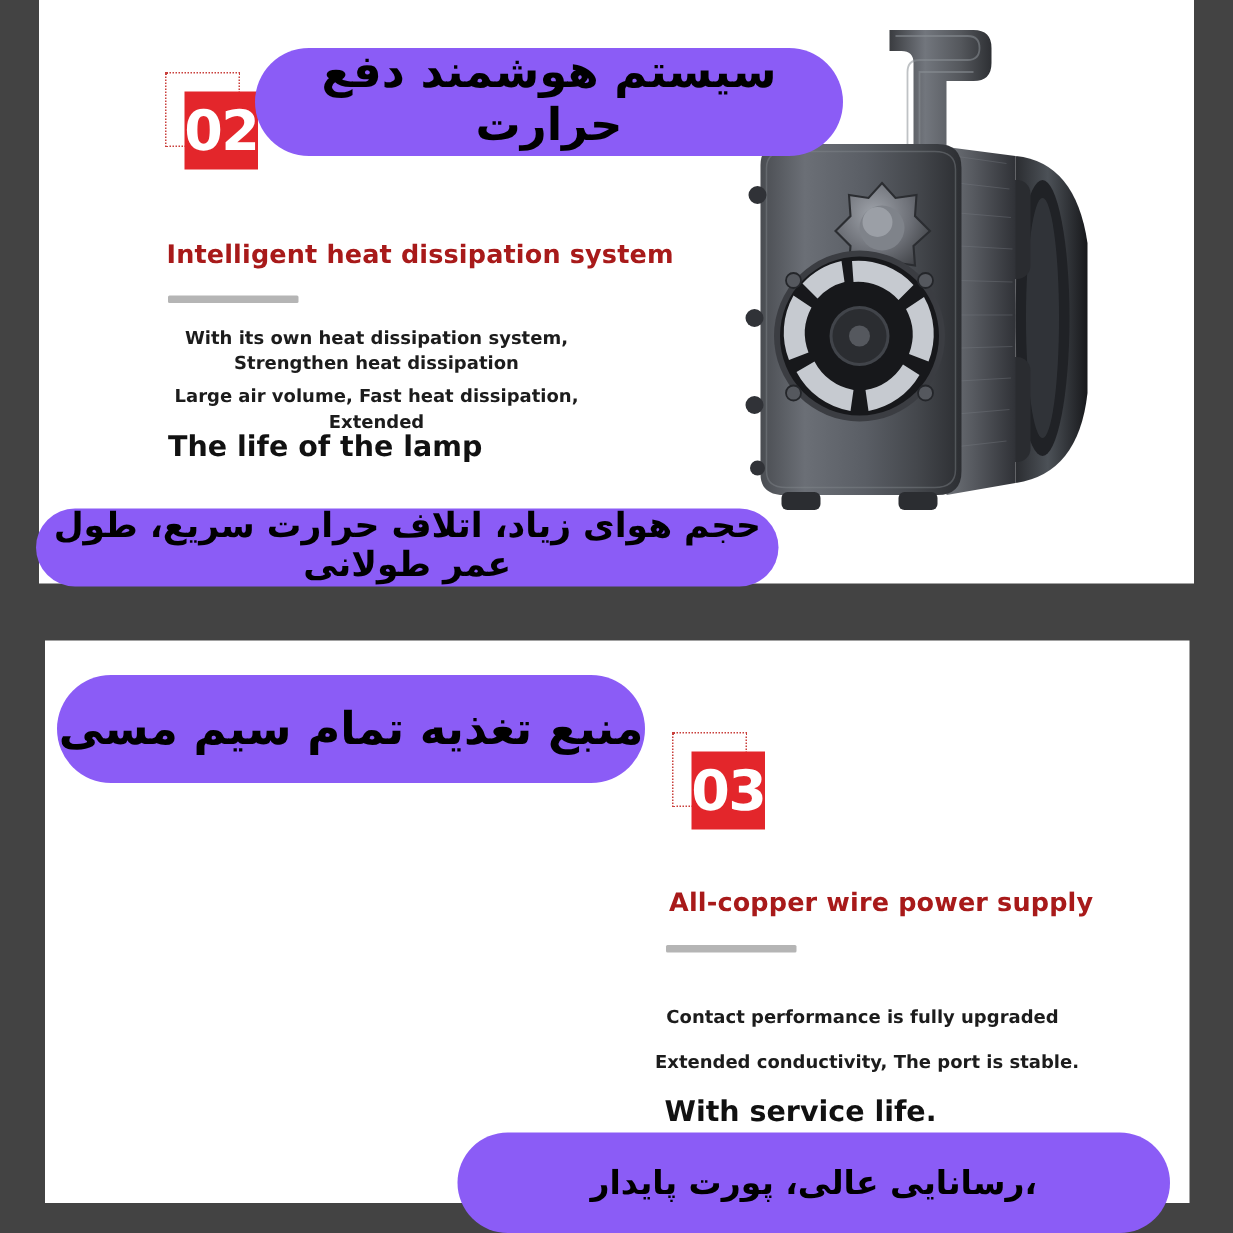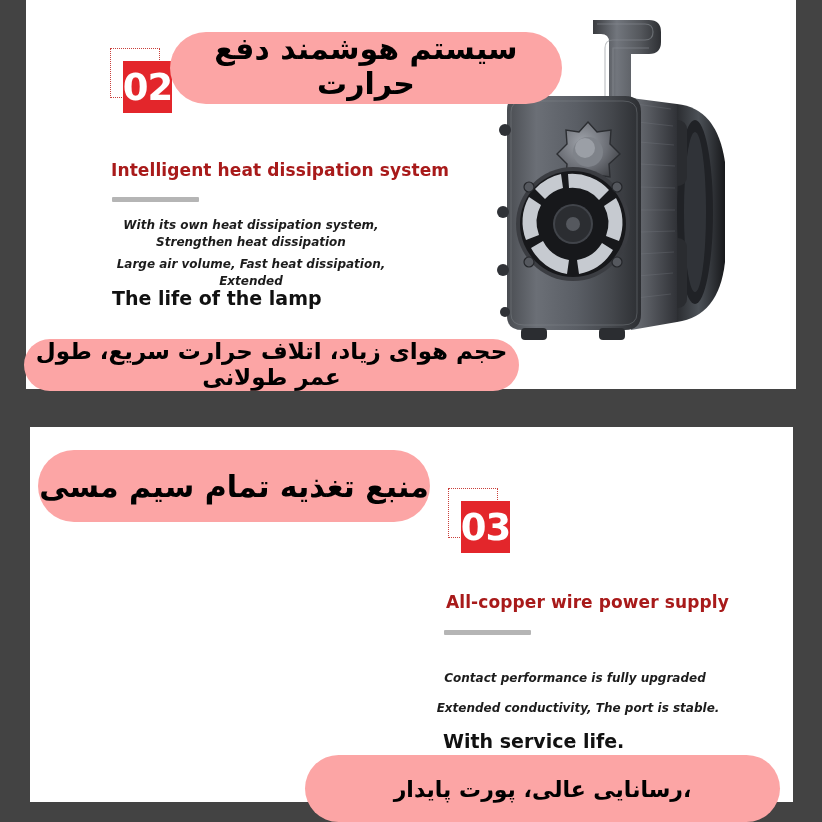--- a/index.html
+++ b/index.html
@@ -73,21 +73,21 @@
     font-size: 37px;
     font-weight: bold;
     line-height: 1;
     letter-spacing: -1px;
     font-family: "DejaVu Sans", "Liberation Sans", sans-serif;
   }
 
   
   .red-banner {
     position: absolute;
-    background: #fca5a5;
+    background: #8b5cf6;
     border-radius: 48px;
     display: flex;
     align-items: center;
     justify-content: center;
     color: #000000;
     font-weight: bold;
     text-align: center;
     direction: rtl;
     box-sizing: border-box;
     font-family: "DejaVu Sans", "Liberation Sans", sans-serif;
@@ -145,21 +145,20 @@
     background: #b5b5b5;
     border-radius: 1px;
   }
   .sub-line {
     position: absolute;
     color: #1c1c1c;
     font-size: 12px;
     font-weight: bold;
     line-height: 1.42;
     text-align: center;
-    font-style: italic;
   }
   .big-line {
     position: absolute;
     color: #111111;
     font-size: 19px;
     font-weight: bold;
     white-space: nowrap;
   }
 
   

